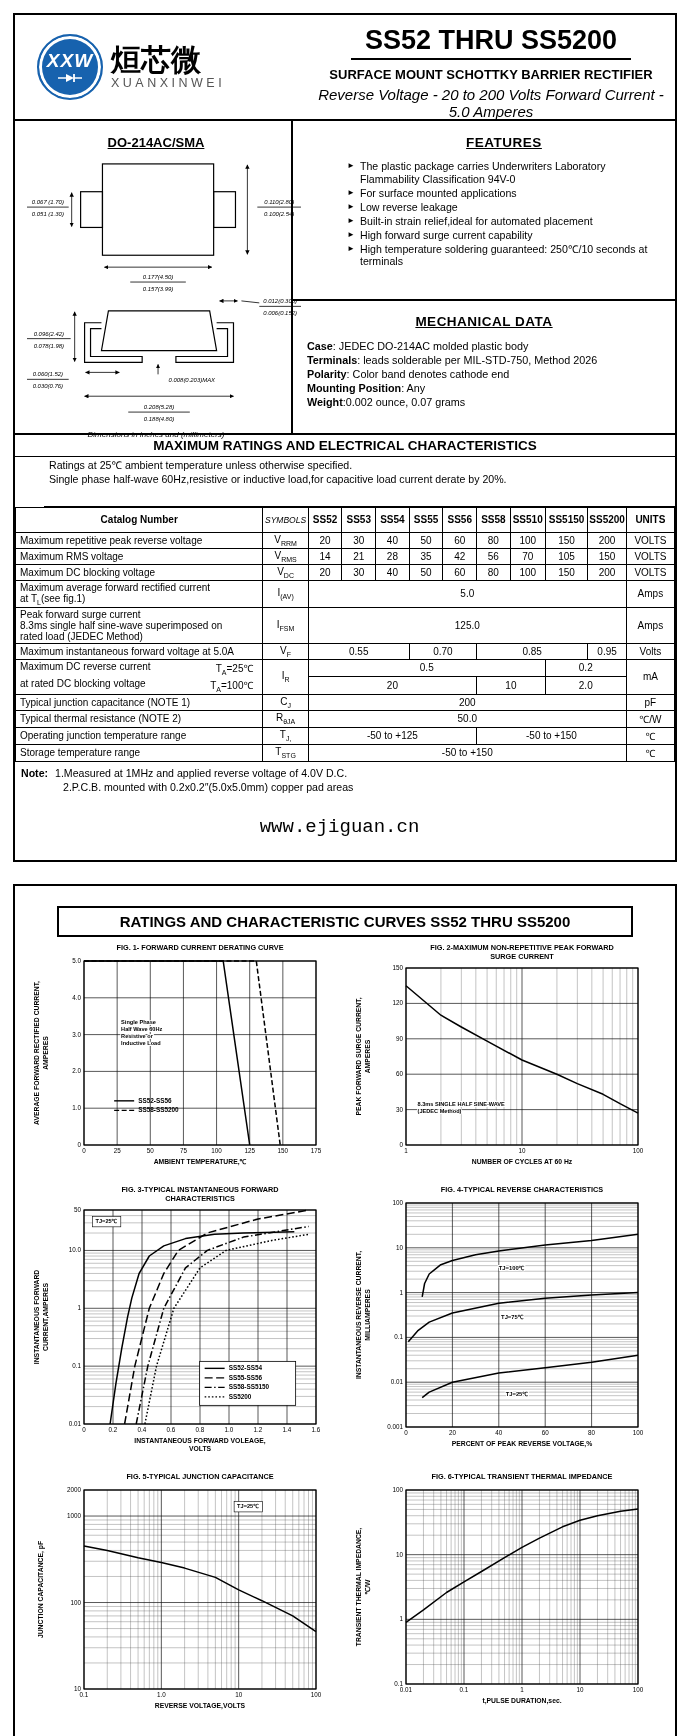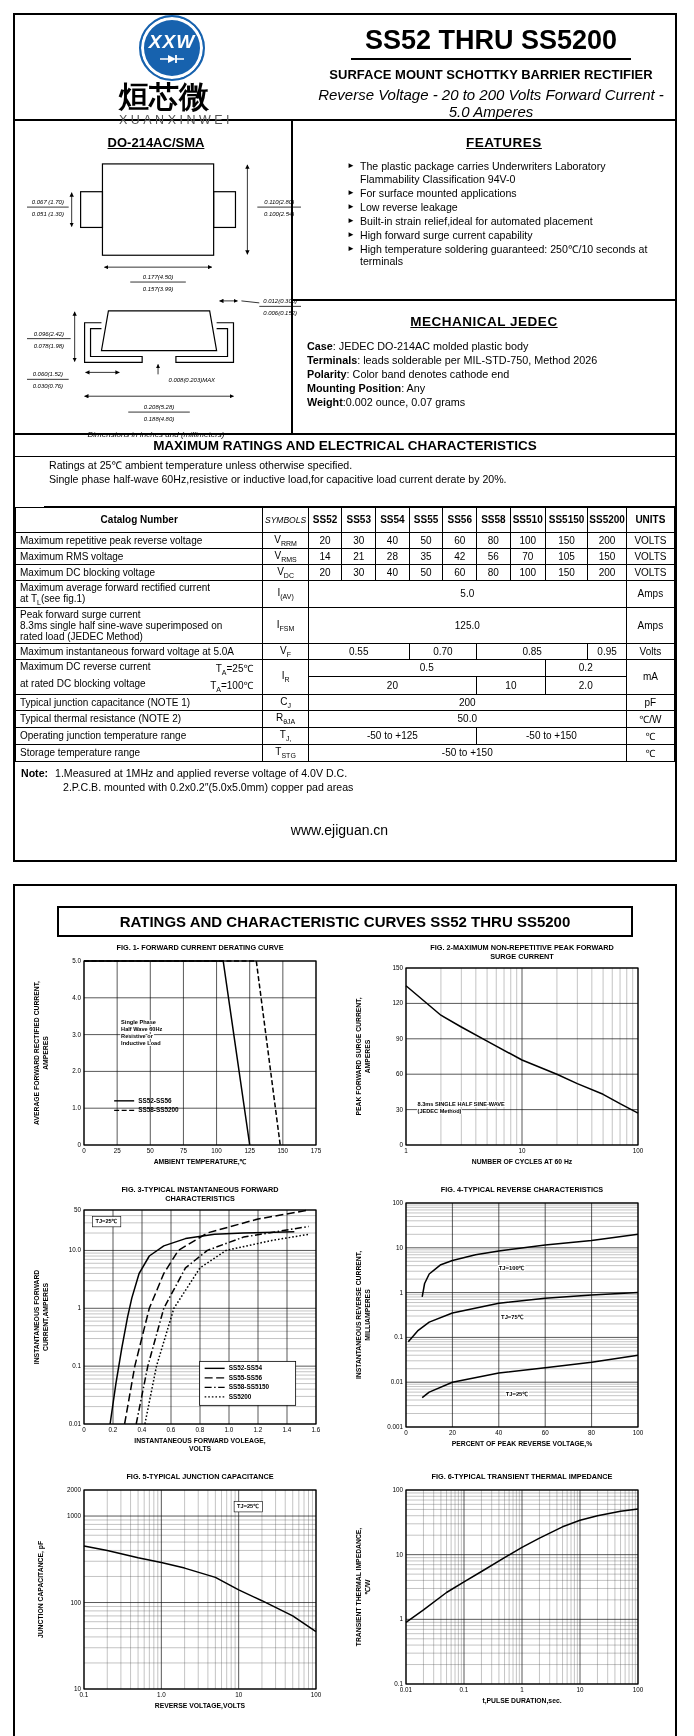--- a/index.html
+++ b/index.html
@@ -2,21 +2,21 @@
 <html><head>
 <meta charset="utf-8">
 <style>
   html,body{margin:0;padding:0;background:#fff;}
   body{width:694px;height:1736px;position:relative;font-family:"Liberation Sans",sans-serif;color:#000;}
   .page{position:absolute;left:13px;width:664px;border:2px solid #000;background:#fff;box-sizing:border-box;}
   .page1{top:13px;height:849px;}
   .page2{top:884px;height:980px;}
   
   .hdr{display:flex;border-bottom:2px solid #000;height:104px;}
-  .brand{width:292px;display:flex;align-items:center;padding-left:22px;box-sizing:border-box;flex-direction:column;}
+  .brand{width:292px;display:flex;align-items:center;padding-left:22px;box-sizing:border-box;}
   .logo{width:62px;height:62px;border-radius:50%;background:#1762ae;border:2px solid #1762ae;box-shadow:inset 0 0 0 3px #fff;display:flex;flex-direction:column;align-items:center;justify-content:center;flex:0 0 auto;}
   .logo .xxw{color:#fff;font-weight:bold;font-style:italic;font-size:19px;letter-spacing:1px;line-height:1;}
   .logo svg{margin-top:3px;}
   .bname{margin-left:8px;}
   .cn{font-size:30px;font-weight:bold;line-height:1.05;}
   .en{font-size:12.5px;letter-spacing:3.5px;color:#555;}
   .tblock{flex:1;text-align:center;padding-top:10px;}
   .ptitle{display:inline-block;font-size:27px;font-weight:bold;border-bottom:2.5px solid #000;padding:0 14px 2px;}
   .psub{font-weight:bold;font-size:13px;margin-top:7px;}
   .ptag{font-style:italic;font-size:15px;margin-top:4px;}
@@ -42,21 +42,21 @@
   table.rt th{font-weight:bold;font-size:10px;height:22px;}
   table.rt td.param{text-align:left;padding-left:4px;white-space:pre-line;}
   table.rt td.param .ta{float:right;padding-right:8px;}
   table.rt .nb{border-bottom:none;}
   table.rt .nt{border-top:none;}
   sub{font-size:7px;}
   .symhead{font-style:italic;font-size:8.5px;font-weight:normal;}
   .noteblk{font-size:10.6px;padding:4px 4px 0 6px;line-height:1.35;}
   .noteblk .nl{padding-left:34px;}
   .noteblk .nlab{font-weight:bold;float:left;}
-  .wm{position:absolute;left:0;right:11px;text-align:center;font-family:Liberation Sans, sans-serif;font-size:14px;}
+  .wm{position:absolute;left:0;right:11px;text-align:center;font-family:Liberation Mono, monospace;font-size:19px;}
   .p1wm{bottom:22px;}
   .p2wm{bottom:20px;}
   
   .p2titlebox{margin:20px 42px 4px;border:2px solid #000;text-align:center;font-weight:bold;font-size:15px;padding:5px 0;}
   .charts{display:grid;grid-template-columns:308px 308px;justify-content:center;column-gap:14px;row-gap:2px;margin-top:4px;}
   .charts svg{display:block;}
   svg text{font-family:"Liberation Sans",sans-serif;}
   .dim{font-size:6px;font-style:italic;}
 </style>
 </head>
@@ -173,21 +173,21 @@
               <span class="b">►</span>
               <span>High forward surge current capability</span>
             </li>
             <li>
               <span class="b">►</span>
               <span>High temperature soldering guaranteed: 250℃/10 seconds at terminals</span>
             </li>
           </ul>
       </div>
       <div class="mech">
-        <div class="sechead">MECHANICAL JEDEC</div>
+        <div class="sechead">MECHANICAL DATA</div>
         <div>
             <div><b>Case</b>: JEDEC DO-214AC molded plastic body</div>
             <div><b>Terminals</b>: leads solderable per MIL-STD-750, Method 2026</div>
             <div><b>Polarity</b>: Color band denotes cathode end</div>
             <div><b>Mounting Position</b>: Any</div>
             <div><b>Weight</b>:0.002 ounce, 0.07 grams</div>
           </div>
       </div>
     </div>
   </div>

